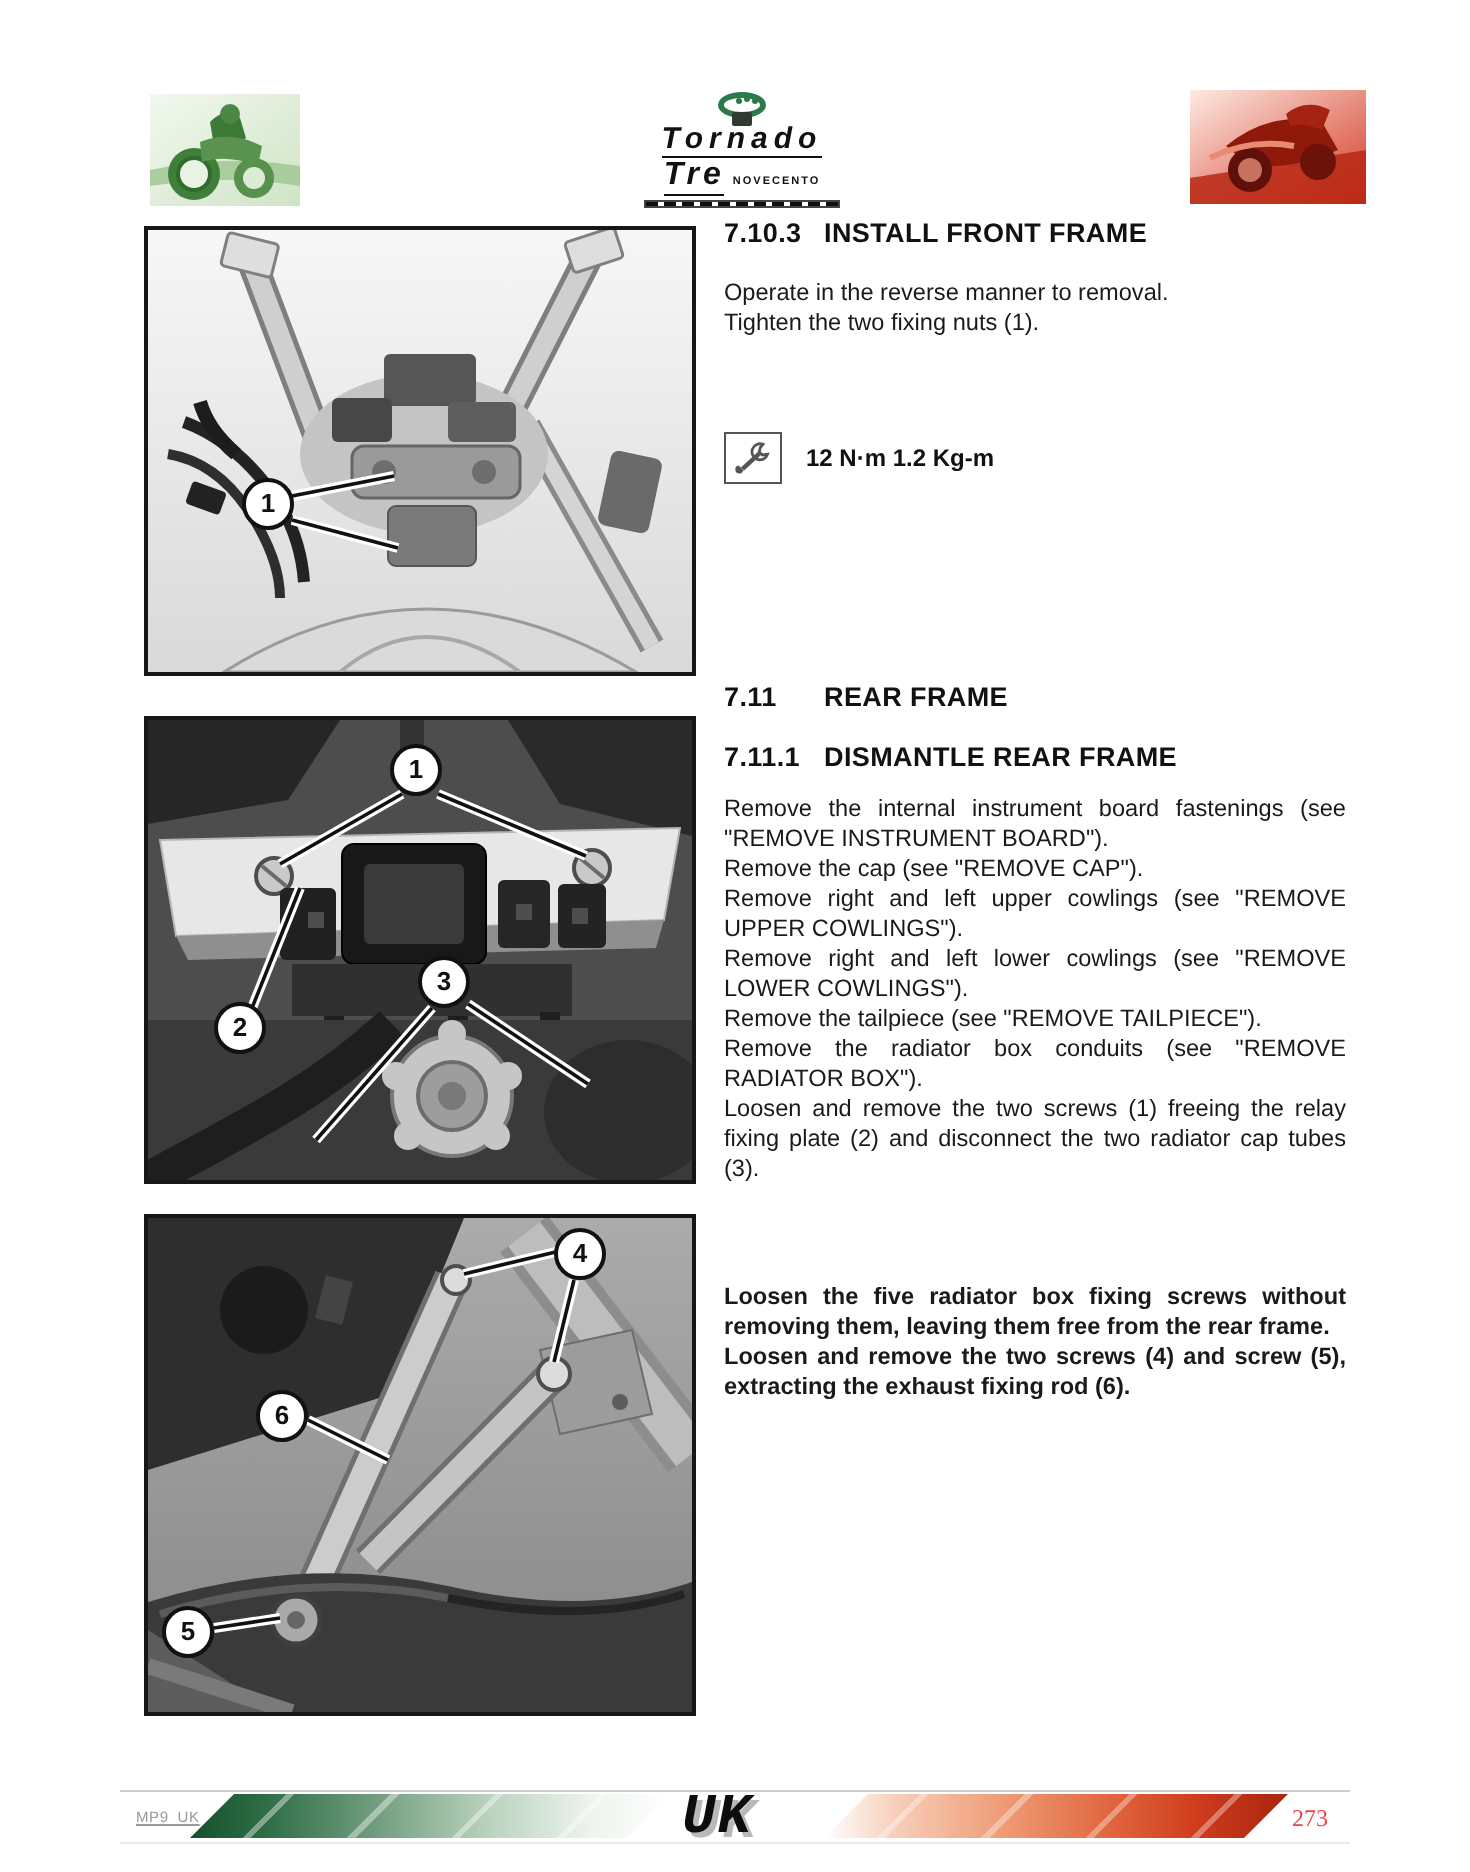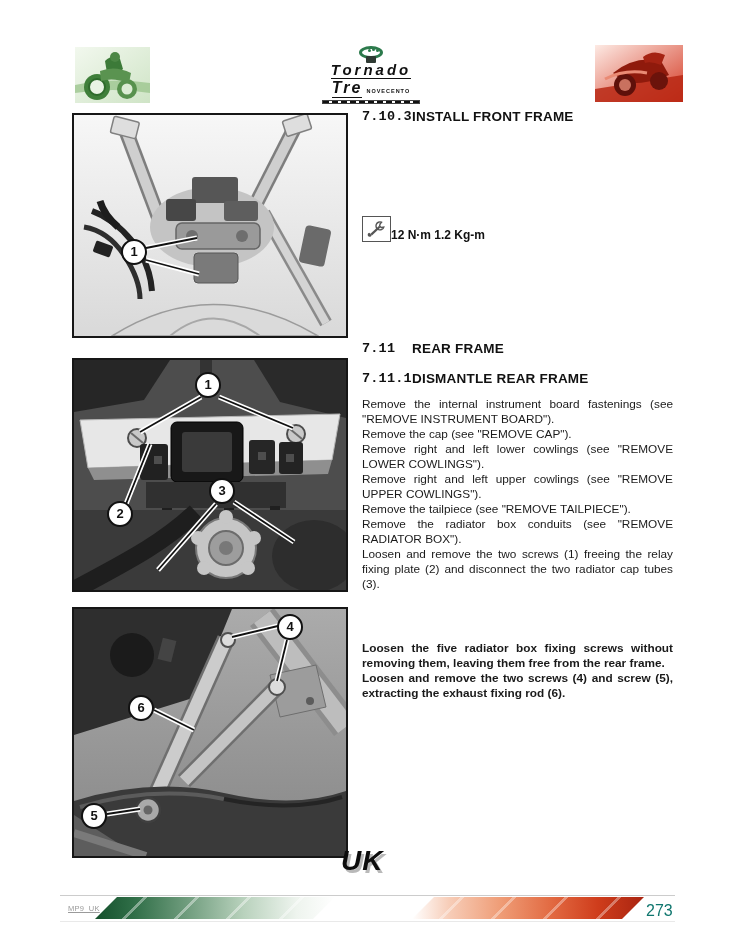--- a/index.html
+++ b/index.html
@@ -4,21 +4,21 @@
 <style>
   html,body { margin:0; padding:0; background:#fff; }
   .page {
     position:relative; width:735px; height:936px; background:#ffffff;
     font-family:"Liberation Sans", sans-serif; color:#1a1a1a; overflow:hidden;
   }
   .abs { position:absolute; }
 
   
   .h1 { display:flex; font-weight:bold; font-size:13.5px; letter-spacing:.2px; color:#111; }
-  .h1 .num { width:50px; flex:0 0 auto;font-family:Liberation Mono, monospace; }
+  .h1 .num { width:50px; flex:0 0 auto; }
 
   
   .body-text { font-size:11.8px; line-height:15px; color:#1a1a1a; }
   .just p { text-align:justify; text-align-last:left; margin:0; }
   .gap p + p { }
 
   
   .figure { border:2px solid #161616; box-sizing:border-box; background:#e8e8e8; }
   .figure svg.art { display:block; }
   .overlay { position:absolute; left:0; top:0; pointer-events:none; }
@@ -40,41 +40,41 @@
   .logo-row2 { display:flex; align-items:baseline; gap:4px; margin-top:0px; }
   .logo-t2 { font-weight:bold; font-style:italic; font-size:16px; letter-spacing:2px; color:#111; border-bottom:1.5px solid #111; }
   .logo-t3 { font-weight:bold; font-size:5.5px; letter-spacing:1px; color:#111; }
   .logo-bar {
     margin-top:2px; width:96px; height:6px;
     background:repeating-linear-gradient(90deg,#111 0 6px,#fff 6px 9px);
     border:1px solid #444;
   }
 
   
-  .torque-row { display:flex; align-items:flex-end; }
+  .torque-row { display:flex; align-items:center; gap:12px; }
   .torque-box { width:27px; height:24px; border:1.5px solid #555; background:#fff; display:flex; align-items:center; justify-content:center; }
   .torque-label { font-weight:bold; font-size:12px; color:#111; }
 
   
   .hairline { height:1px; background:#cccccc; }
   .hairline2 { height:1px; background:#e9e9e9; }
   .band { height:22px; clip-path:polygon(22px 0, 100% 0, calc(100% - 22px) 100%, 0 100%); }
   .band-green {
     background:
       repeating-linear-gradient(135deg, rgba(255,255,255,0) 0 34px, rgba(255,255,255,.4) 34px 37px),
       linear-gradient(90deg,#14502c 0%,#2f6e47 16%,#6f9c7d 38%,#b9d2bd 62%,#eef4ee 84%,#ffffff 100%);
   }
   .band-red {
     background:
       repeating-linear-gradient(135deg, rgba(255,255,255,0) 0 34px, rgba(255,255,255,.35) 34px 37px),
       linear-gradient(90deg,#ffffff 0%,#f7cdb8 16%,#ef9d77 38%,#e26a42 60%,#cf3d1c 80%,#a92410 100%);
   }
   .footer-code { font-size:7.5px; color:#9a9a9a; letter-spacing:.3px;text-decoration:underline; }
   .uk-logo { font-weight:bold; font-style:italic; font-size:28px; letter-spacing:1px; color:#0d0d0d; text-shadow:2.5px 2.5px 0 #b9b9b9; }
-  .page-num { font-size:16px; color:#0f766e; }
+  .page-num { font-size:12px; color:#ef4444;font-family:Liberation Serif, serif; }
 </style>
 </head>
 <body>
 
 <div class="page">
 
   <div class="abs" style="left:75px; top:47px; width:75px; height:56px;">
     <svg class="art" width="75" height="56" viewBox="0 0 75 56">
       <defs>
         <linearGradient id="gbg" x1="0" y1="0" x2="1" y2="1">
@@ -300,20 +300,24 @@
     <div class="callout" style="left:203px; top:5px;">4</div>
     <div class="callout" style="left:54px; top:86px;">6</div>
     <div class="callout" style="left:7px; top:194px;">5</div>
   </div>
 
   <div class="abs h1" style="left:362px; top:109px; width:311px;">
     <span class="num">7.10.3</span>
     <span>INSTALL FRONT FRAME</span>
   </div>
 
+  <div class="abs body-text" style="left:362px; top:139px; width:311px;">
+    <p style="margin:0;">Operate in the reverse manner to removal.</p>
+    <p style="margin:0;">Tighten the two fixing nuts (1).</p>
+  </div>
 
   <div class="abs torque-row" style="left:362px; top:216px;">
     <span class="torque-box">
       <svg width="19" height="18" viewBox="0 0 19 18">
         <path d="M14.5,2.2 a4,4 0 1 0 2.3,4.9 l-2.6,0.4 -1.6,-1.5 0.6,-2.3 Z" fill="none" stroke="#555" stroke-width="1.4"></path>
         <path d="M12.6,6.8 L4.2,14.6" stroke="#555" stroke-width="2.2"></path>
         <path d="M4.6,15.2 a2,2 0 1 1 -2.4,-2.4 l1.2,1.0 1.2,1.4 Z" fill="#555"></path>
       </svg>
     </span>
     <span class="torque-label">12 N·m 1.2 Kg-m</span>
@@ -325,39 +329,39 @@
   </div>
 
   <div class="abs h1" style="left:362px; top:371px; width:311px;">
     <span class="num">7.11.1</span>
     <span>DISMANTLE REAR FRAME</span>
   </div>
 
   <div class="abs body-text just" style="left:362px; top:397px; width:311px;">
     <p>Remove the internal instrument board fastenings (see "REMOVE INSTRUMENT BOARD").</p>
     <p>Remove the cap (see "REMOVE CAP").</p>
+    <p>Remove right and left upper cowlings (see "REMOVE UPPER COWLINGS").</p>
     <p>Remove right and left lower cowlings (see "REMOVE LOWER COWLINGS").</p>
-    <p>Remove right and left upper cowlings (see "REMOVE UPPER COWLINGS").</p>
     <p>Remove the tailpiece (see "REMOVE TAILPIECE").</p>
     <p>Remove the radiator box conduits (see "REMOVE RADIATOR BOX").</p>
     <p>Loosen and remove the two screws (1) freeing the relay fixing plate (2) and disconnect the two radiator cap tubes (3).</p>
   </div>
 
   <div class="abs body-text just gap" style="left:362px; top:641px; width:311px;font-weight:bold;">
     <p>Loosen the five radiator box fixing screws without removing them, leaving them free from the rear frame.</p>
     <p>Loosen and remove the two screws (4) and screw  (5), extracting the exhaust fixing rod (6).</p>
   </div>
 
   <div class="abs hairline" style="left:60px; top:895px; width:615px;"></div>
 
   <div class="abs footer-code" style="left:68px; top:904px;">MP9_UK</div>
 
   <div class="abs band band-green" style="left:95px; top:897px; width:240px;"></div>
 
-  <div class="abs uk-logo" style="left:341px; top:845px;">UK</div>
+  <div class="abs uk-logo" style="left:341px; top:894px;font-family:Liberation Mono, monospace;">UK</div>
 
   <div class="abs band band-red" style="left:412px; top:897px; width:232px;"></div>
 
   <div class="abs page-num" style="left:646px; top:902px;">273</div>
 
   <div class="abs hairline2" style="left:60px; top:921px; width:615px;"></div>
 
 </div>
 
 </body></html>

